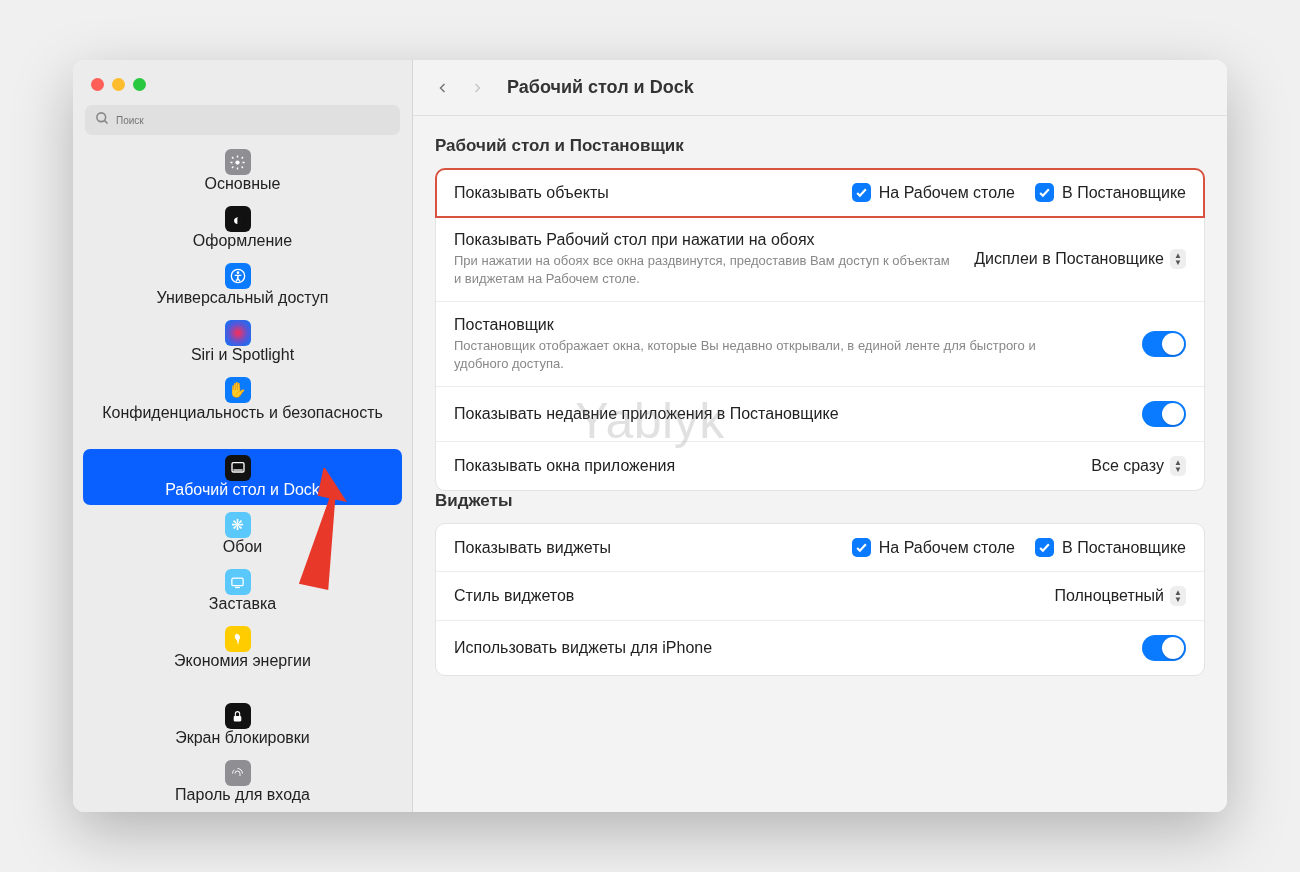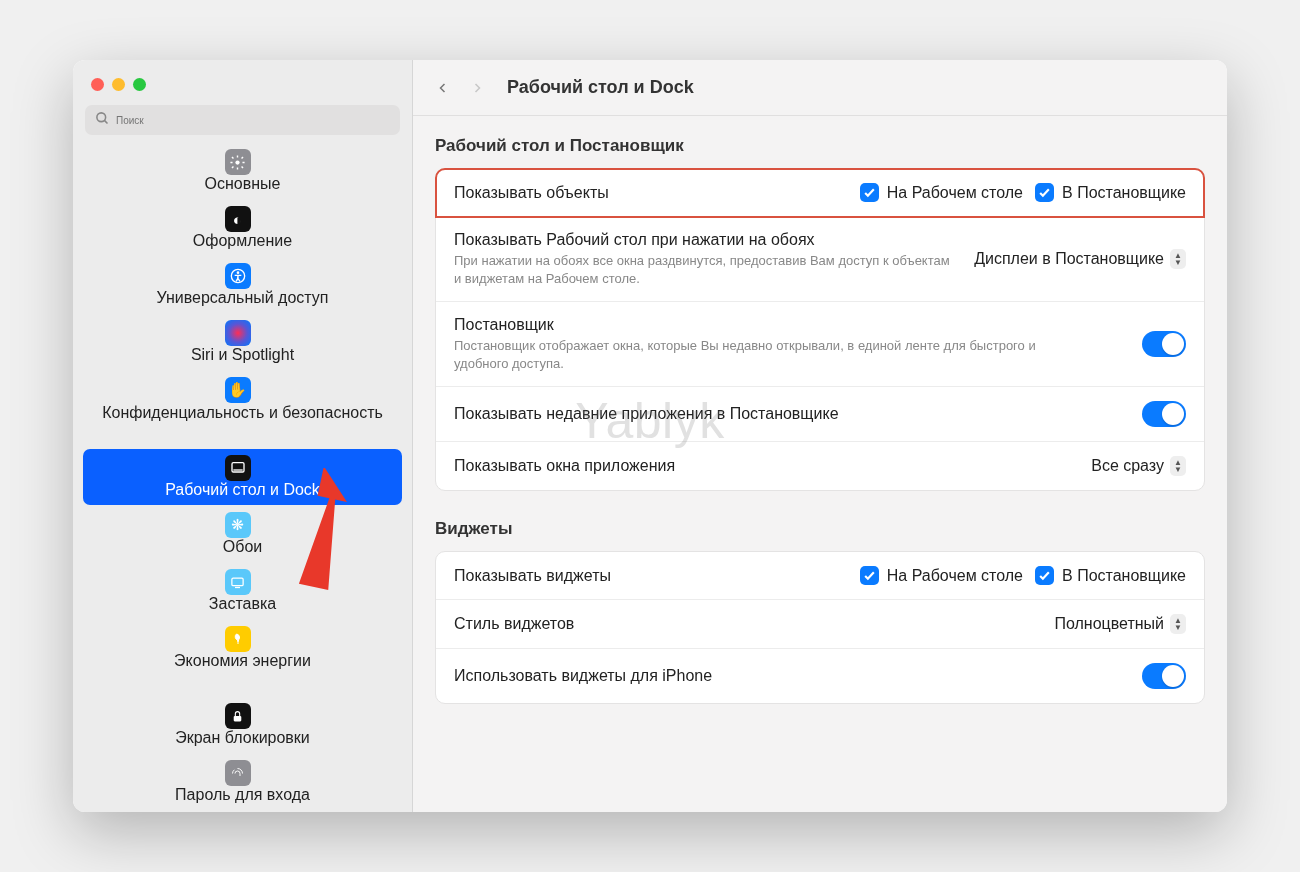--- a/index.html
+++ b/index.html
@@ -69,31 +69,31 @@
   padding: 0 18px; border-bottom: 1px solid #e0dfdf;
 }
 .nav-btn { width: 24px; height: 24px; display: flex; align-items: center; justify-content: center; color: #888; margin-right: 10px; }
 .nav-btn.disabled { color: #c7c7c7; }
 .title { font-size: 18px; font-weight: 600; color: #333; margin-left: 8px; }
 
 .content { flex: 1; overflow-y: auto; padding: 20px 22px; }
 .section-title { font-size: 17px; font-weight: 600; color: #333; margin-bottom: 12px; }
 .panel {
   background: #fff; border: 1px solid #e4e3e3;
-  border-radius: 10px; margin-bottom: 28px;
+  border-radius: 10px; 
 }
 .row {
   display: flex; align-items: center;
   padding: 14px 18px; border-bottom: 1px solid #ececec;
 }
 .row:last-child { border-bottom: none; }
 .row-left { flex: 1; }
 .row-label { font-size: 16px; color: #222; }
 .row-desc { font-size: 13px; color: #888; margin-top: 3px; line-height: 1.35; max-width: 500px; }
-.row-right { display: flex; align-items: center; gap: 12px; text-align: right; }
+.row-right { display: flex; align-items: center; gap: 20px; text-align: right; }
 .row.highlighted { outline: 2px solid #d9523f; outline-offset: -1px; border-radius: 9px 9px 0 0;}
 
 .checkbox {
   display: inline-flex; align-items: center; gap: 8px;
   font-size: 16px; color: #222;
 }
 .cb {
   width: 19px; height: 19px; border-radius: 5px;
   background: #0a7bff; display: flex;
   align-items: center; justify-content: center;

